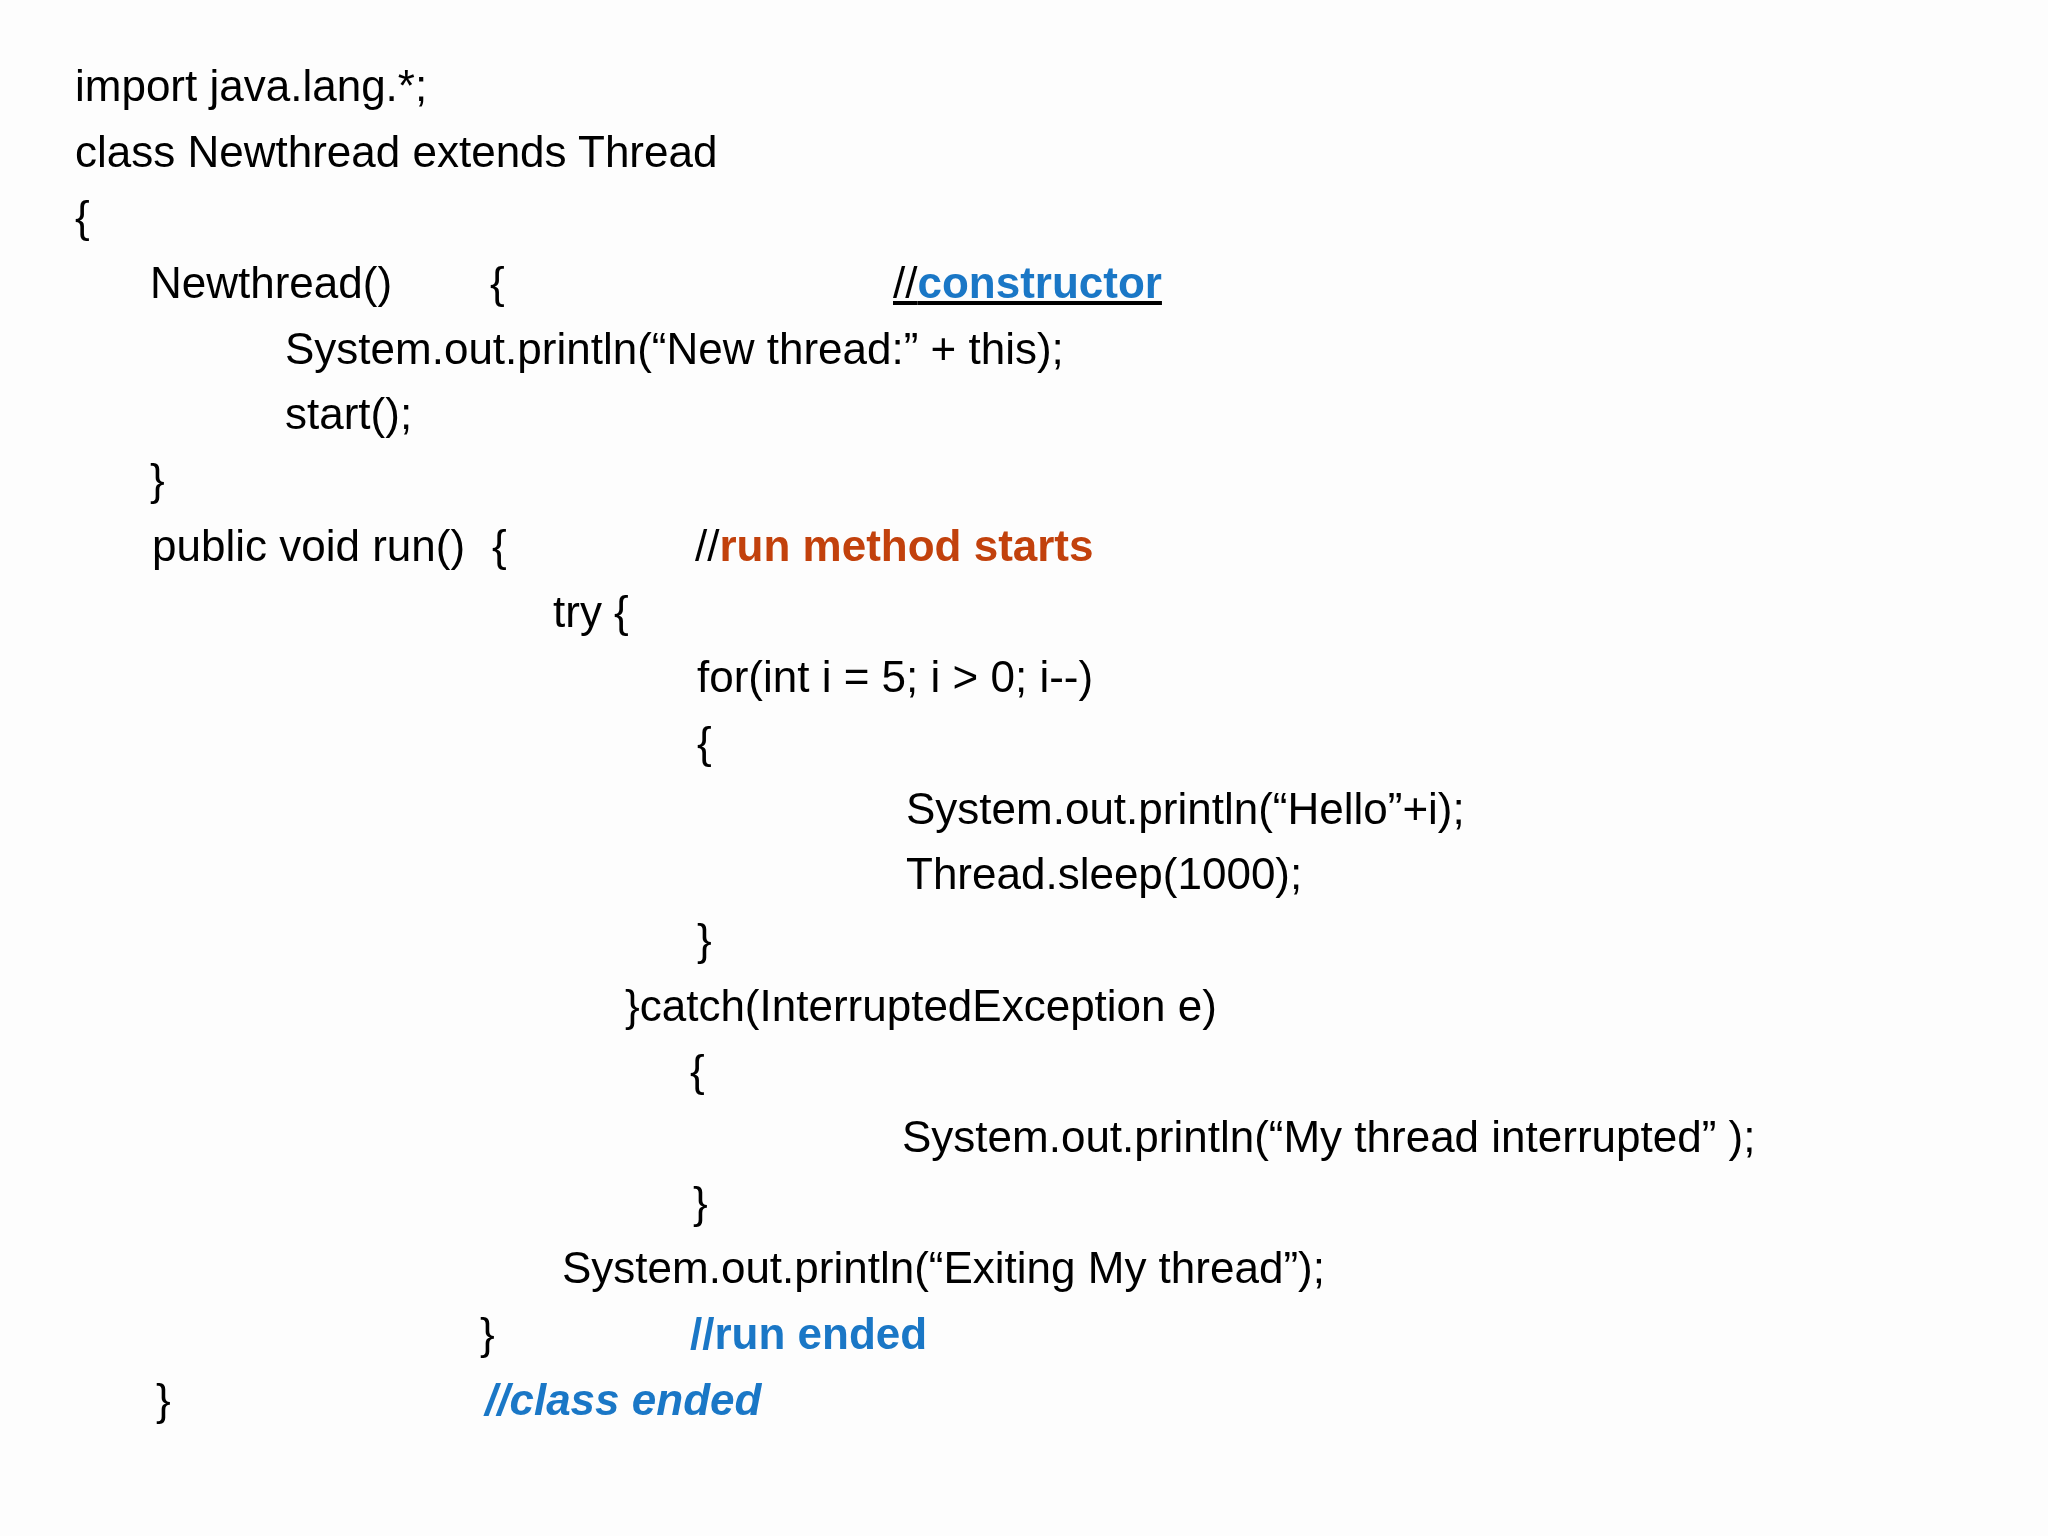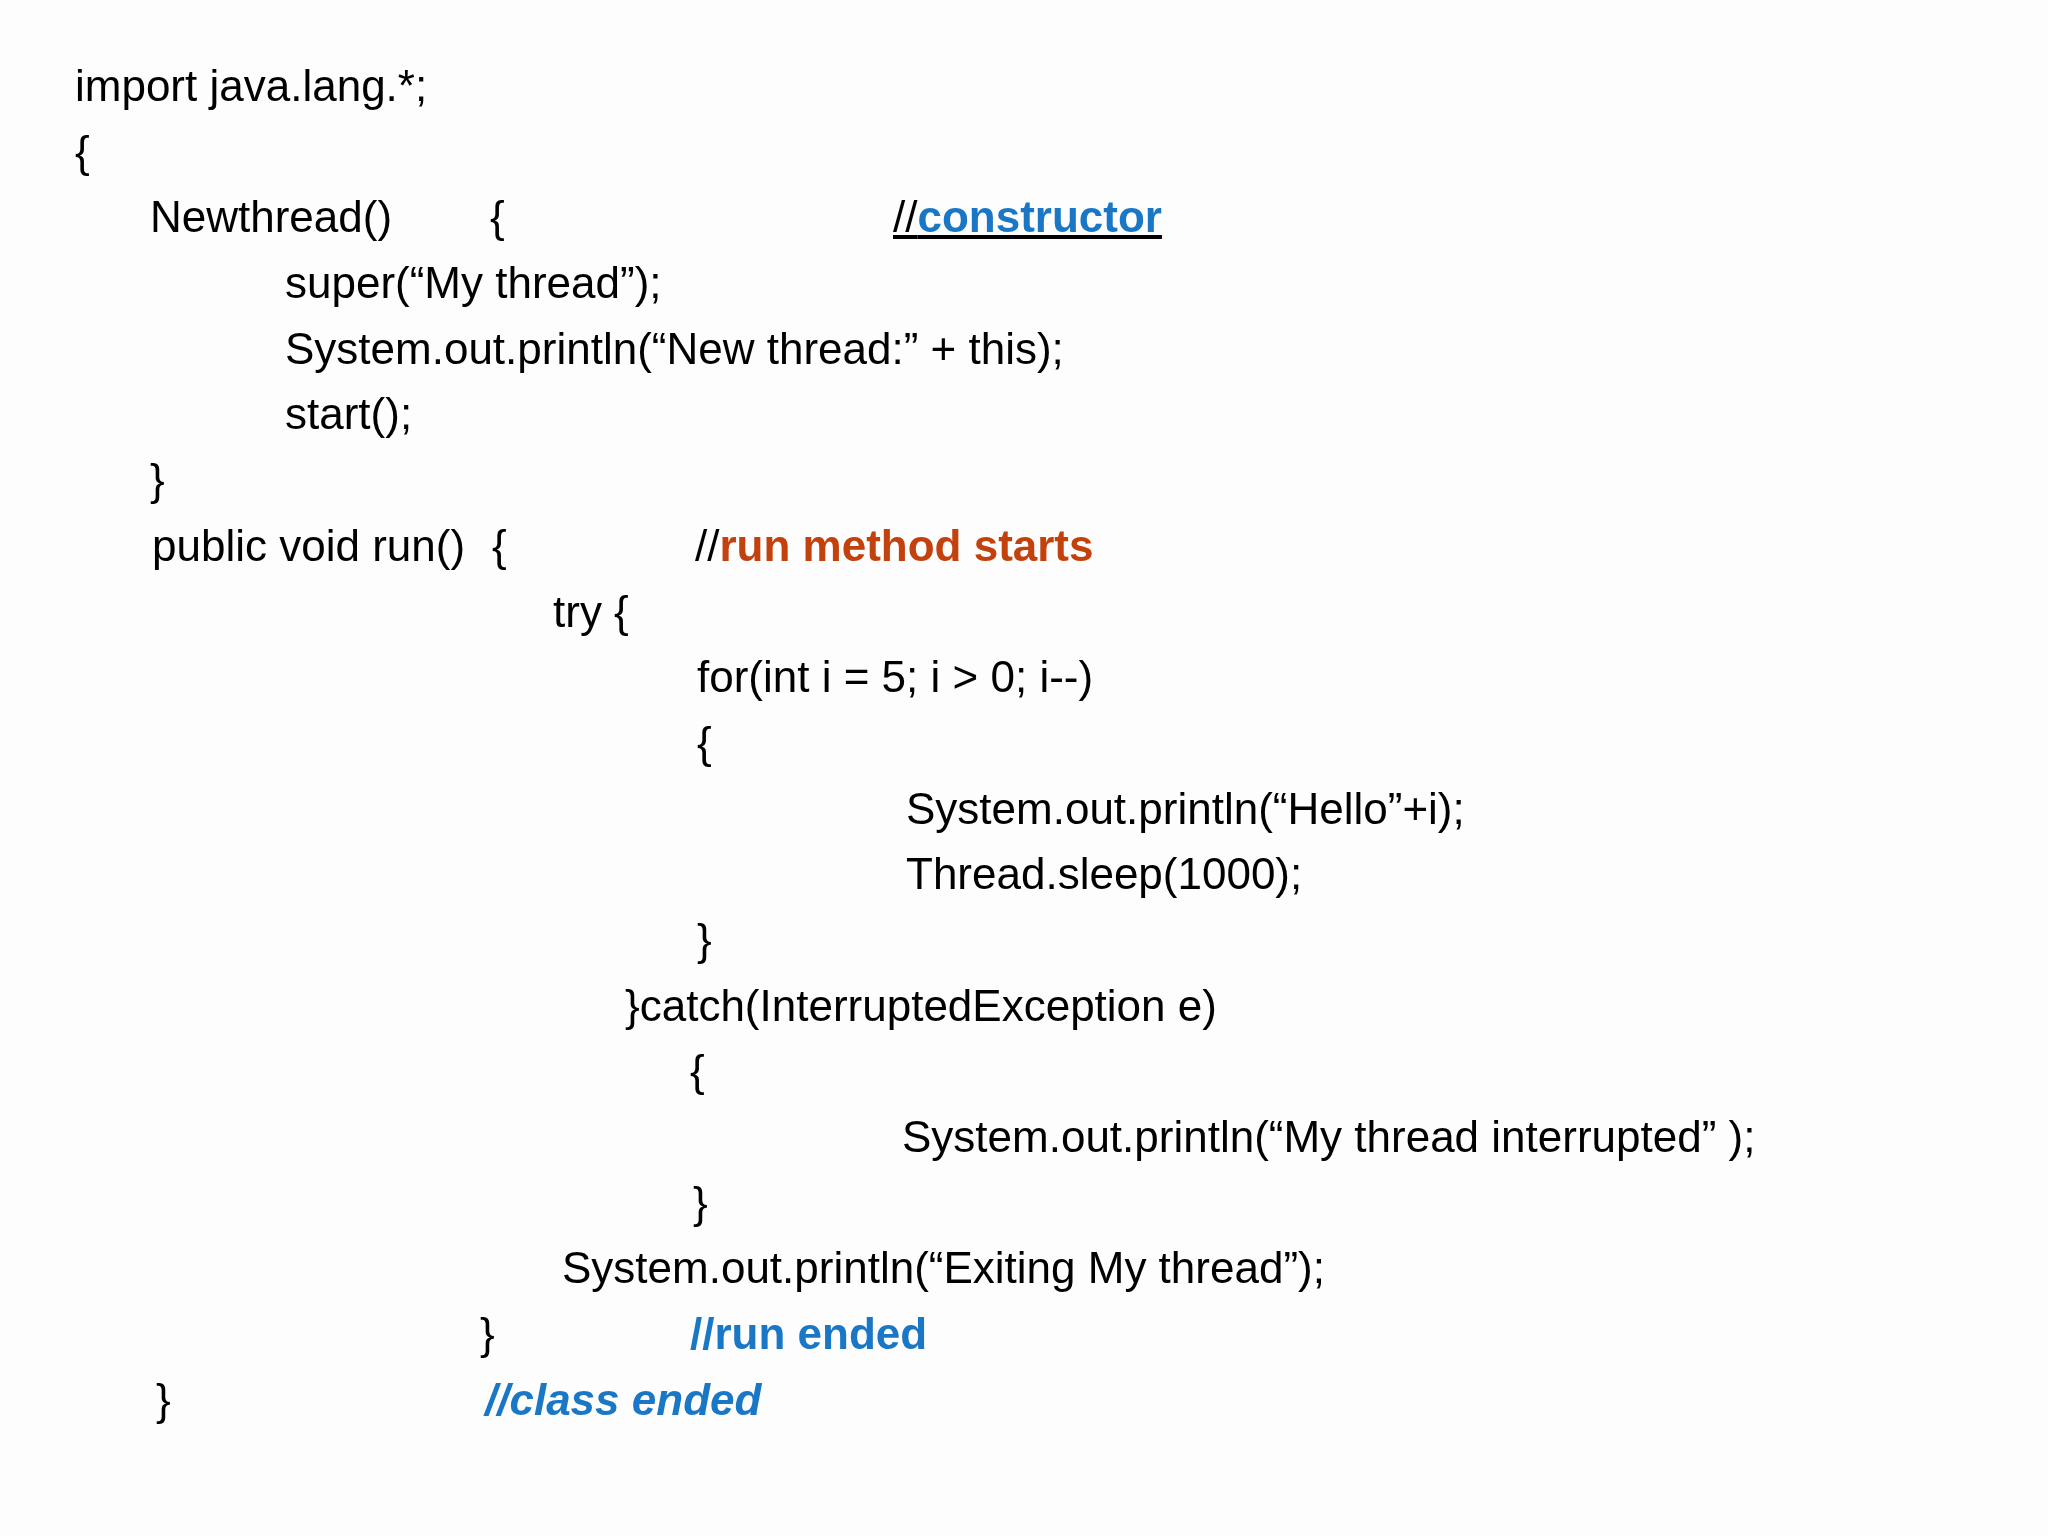--- a/index.html
+++ b/index.html
@@ -46,29 +46,29 @@
 </style>
 </head>
 <body style="background: rgb(253, 253, 253);">
 
 <div class="slide">
   <div class="code" id="code-root" style="color: rgb(0, 0, 0);">
       <div class="code-line">
         <span class="seg" style="left: 75px;"><span class="run plain">import java.lang.*;</span></span>
       </div>
       <div class="code-line">
+        <span class="seg" style="left: 75px;"><span class="run plain">class Newthread extends Thread</span></span>
+      </div>
+      <div class="code-line">
         <span class="seg" style="left: 75px;"><span class="run plain">{</span></span>
       </div>
       <div class="code-line">
         <span class="seg" style="left: 150px;"><span class="run plain">Newthread()</span></span>
         <span class="seg" style="left: 490px;"><span class="run plain">{</span></span>
         <span class="seg" style="left: 893px; text-decoration: underline;"><span class="run plain">//</span><span class="run comment" style="color: rgb(26, 119, 198);">constructor</span></span>
-      </div>
-      <div class="code-line">
-        <span class="seg" style="left: 285px;"><span class="run plain">super(“My thread”);</span></span>
       </div>
       <div class="code-line">
         <span class="seg" style="left: 285px;"><span class="run plain">System.out.println(“New thread:” + this);</span></span>
       </div>
       <div class="code-line">
         <span class="seg" style="left: 285px;"><span class="run plain">start();</span></span>
       </div>
       <div class="code-line">
         <span class="seg" style="left: 150px;"><span class="run plain">}</span></span>
       </div>

